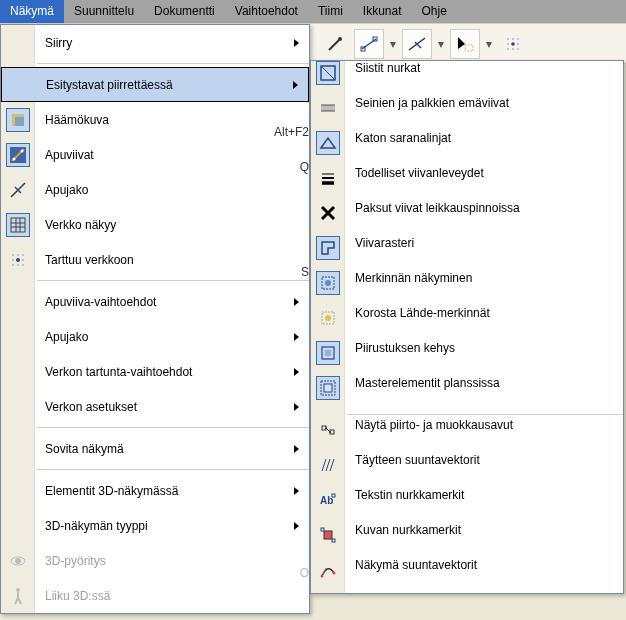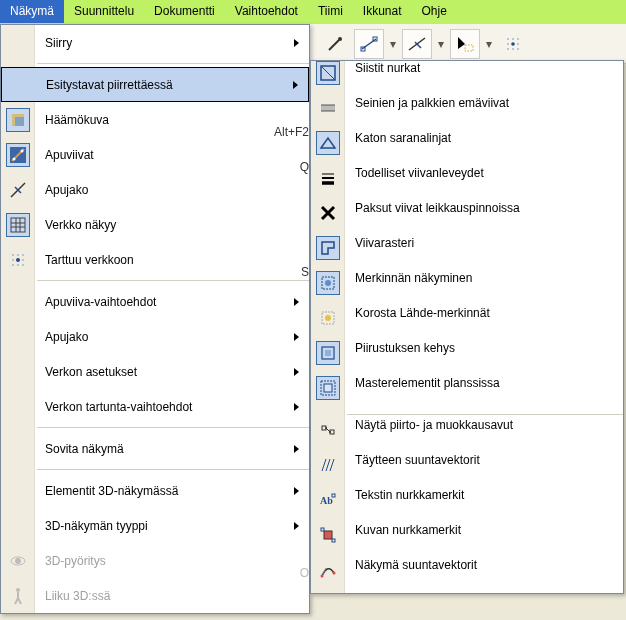--- a/index.html
+++ b/index.html
@@ -7,21 +7,21 @@
     font-family: Tahoma, Arial, sans-serif;
     font-size: 12px;
     background: #ece9d8;
     width: 626px;
     height: 620px;
     overflow: hidden;
     position: relative;
   }
   .menubar {
     display: flex;
-    background: #bef264;
+    background: #a3a3a3;
     height: 24px;
     border-bottom: 1px solid #d4d0c8;
   }
   .menubar-item {
     padding: 4px 10px;
     cursor: default;
   }
   .menubar-item.active {
     background: #3169c6;
     color: #fff;
@@ -114,21 +114,20 @@
     align-items: flex-start;
     height: 35px;
     padding-left: 44px;
     cursor: default;
   }
   .sm-icon {
     position:absolute; left:5px; width:24px; height:24px;
     display:flex;align-items:center;justify-content:center;
     font-size:13px;
     border:1px solid transparent;
-    font-family:Liberation Serif, serif;
   }
   .sm-icon.toggled { border:1px solid #3a6ea5; background:#c7d8ef; }
   .sm-sep {
     height: 1px; margin: 3px 0 3px 36px;
     border-top: 1px solid #d0d0c0;
   }
   svg { display:block; }
 </style>
 </head>
 <body>
@@ -276,25 +275,25 @@
 
   <div class="dd-row">
     <span class="dd-label">Apuviiva-vaihtoehdot</span>
     <span class="dd-arrow"></span>
   </div>
   <div class="dd-row">
     <span class="dd-label">Apujako</span>
     <span class="dd-arrow"></span>
   </div>
   <div class="dd-row">
+    <span class="dd-label">Verkon tartunta-vaihtoehdot</span>
+    <span class="dd-arrow"></span>
+  </div>
+  <div class="dd-row">
     <span class="dd-label">Verkon asetukset</span>
-    <span class="dd-arrow"></span>
-  </div>
-  <div class="dd-row">
-    <span class="dd-label">Verkon tartunta-vaihtoehdot</span>
     <span class="dd-arrow"></span>
   </div>
 
   <div class="dd-sep"></div>
 
   <div class="dd-row">
     <span class="dd-label">Sovita näkymä</span>
     <span class="dd-arrow"></span>
   </div>
 

